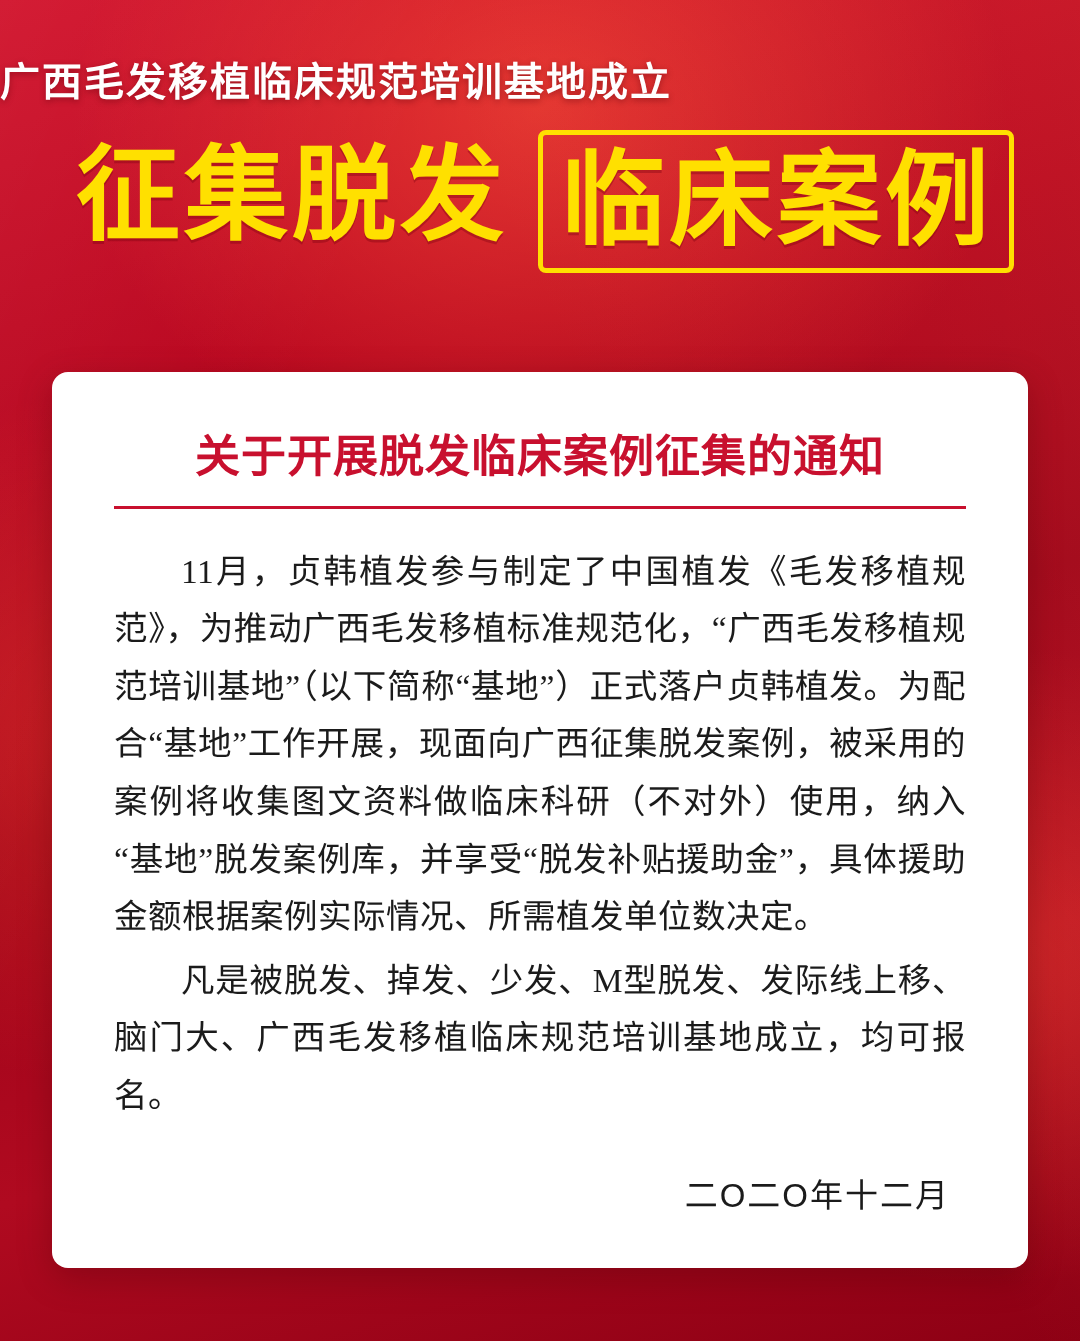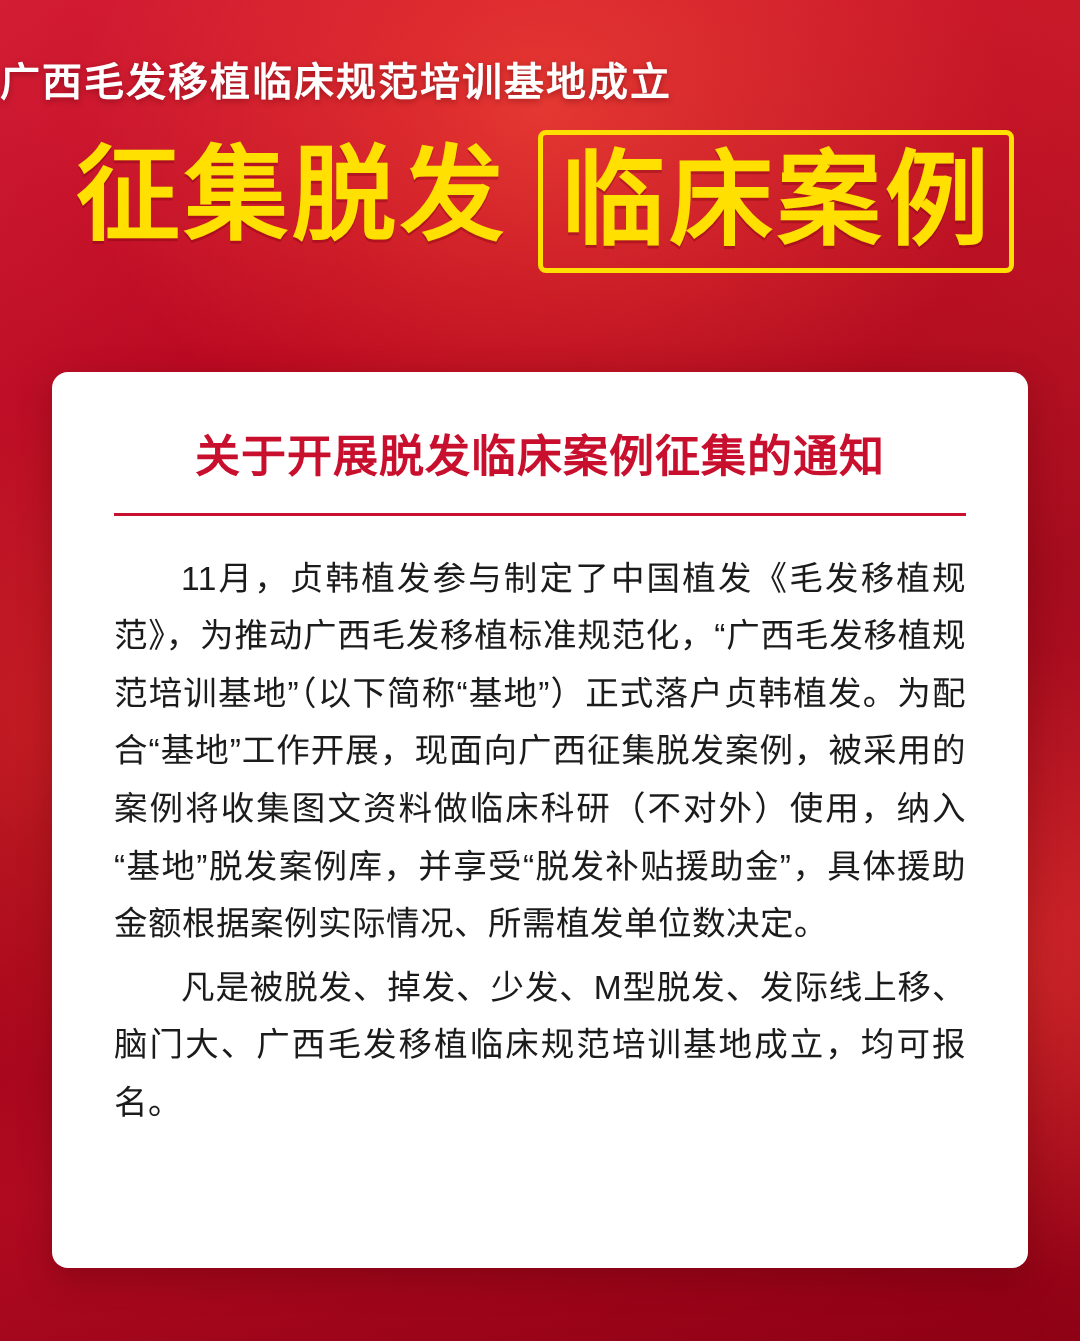--- a/index.html
+++ b/index.html
@@ -99,39 +99,39 @@
     z-index: 3;
   }
 
   .card-title {
     text-align: center;
     color: #c8102e;
     font-size: 45px;
     font-weight: bold;
     letter-spacing: 1px;
     line-height: 1.3;
-    padding-bottom: 26px;
+    padding-bottom: 19px;
   }
 
   .divider {
     height: 3px;
     background: #c8102e;
     width: 100%;
     margin: 0 auto 34px auto;
   }
 
   .body-text p {
     margin: 0 0 6px 0;
     color: #1b1b1b;
     font-size: 33.5px;
     line-height: 1.72;
     text-align: justify;
     text-indent: 2em;
     letter-spacing: 0.5px;
-    font-family: Liberation Sans, sans-serif;
+    font-family: Liberation Serif, serif;
   }
 
   .signature {
     margin-top: 44px;
     text-align: right;
     padding-right: 16px;
     color: #1b1b1b;
     font-size: 33px;
     letter-spacing: 2px;
   }
@@ -153,15 +153,16 @@
   <div class="card">
     <div class="card-title">关于开展脱发临床案例征集的通知</div>
 
     <div class="divider"></div>
 
     <div class="body-text">
       <p>11月，贞韩植发参与制定了中国植发《毛发移植规范》，为推动广西毛发移植标准规范化，“广西毛发移植规范培训基地”（以下简称“基地”）正式落户贞韩植发。为配合“基地”工作开展，现面向广西征集脱发案例，被采用的案例将收集图文资料做临床科研（不对外）使用，纳入“基地”脱发案例库，并享受“脱发补贴援助金”，具体援助金额根据案例实际情况、所需植发单位数决定。</p>
       <p>凡是被脱发、掉发、少发、M型脱发、发际线上移、脑门大、广西毛发移植临床规范培训基地成立，均可报名。</p>
     </div>
 
+    <div class="signature">二O二O年十二月</div>
   </div>
 
 </div>
 
 </body></html>

